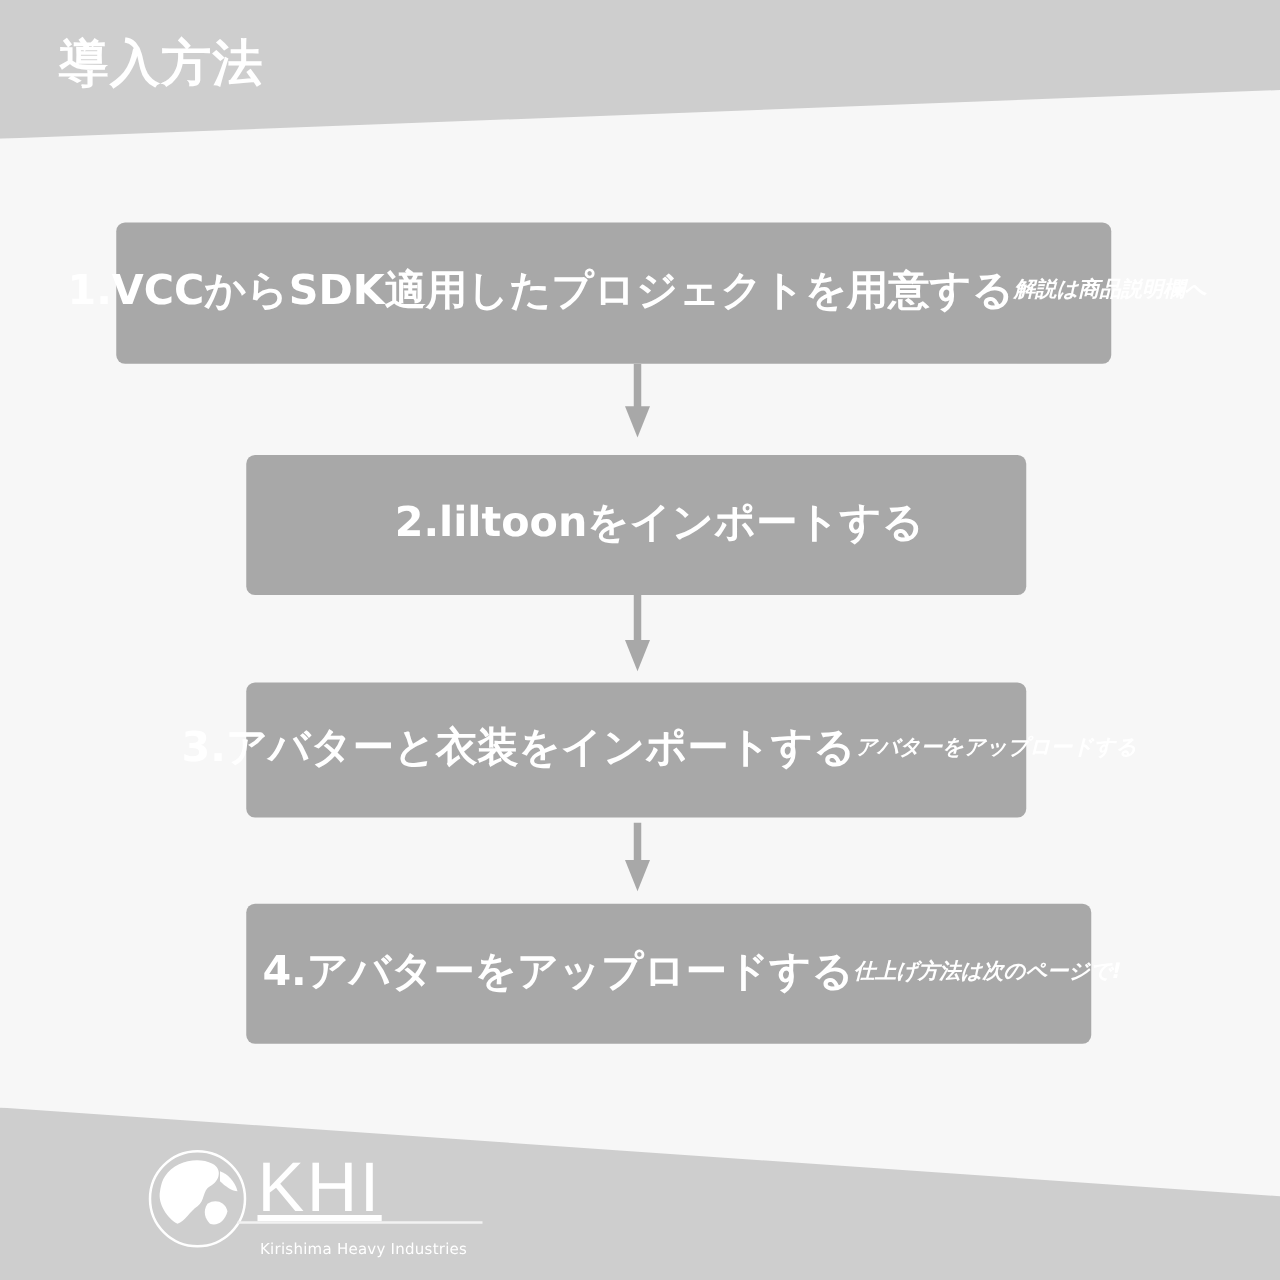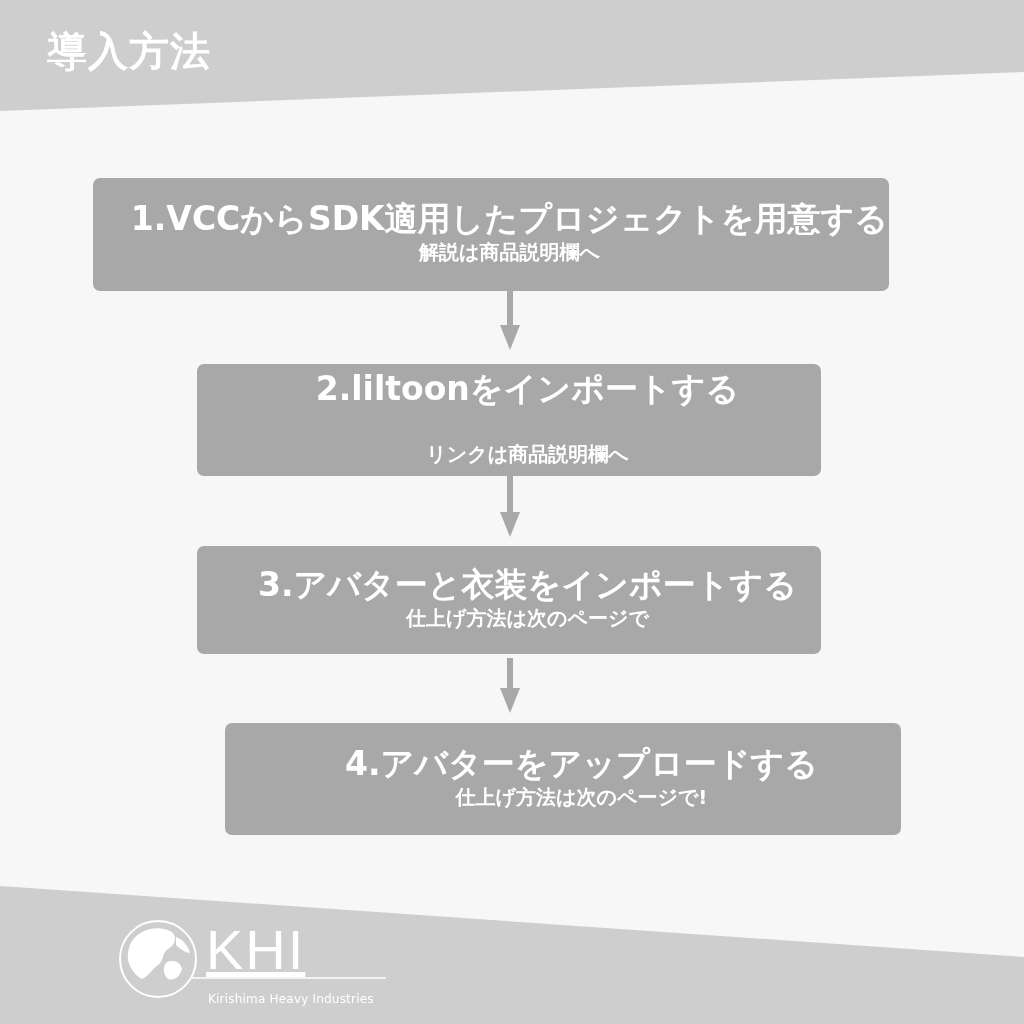--- a/index.html
+++ b/index.html
@@ -20,24 +20,24 @@
   }
   .page-title {
     position: absolute; left: 31px; top: 26px;
     color: #ffffff; font-size: 40px; font-weight: bold; letter-spacing: 1px;
     line-height: 50px;
     margin-left: 16px;
   }
   .step {
     position: absolute; background: #a8a8a8; border-radius: 7px;
     color: #ffffff; text-align: center; box-sizing: border-box;
-    display: flex; flex-direction: column; justify-content: center; align-items: center; padding-left: 37px;
+    display: flex; flex-direction: row; justify-content: center; align-items: center; padding-left: 37px;
   }
   .step-title { font-size: 33px; font-weight: bold; line-height: 40px; white-space: nowrap; }
-  .step-sub { font-size: 20px; font-weight: bold; line-height: 26px; white-space: nowrap; }
+  .step-sub { font-size: 17px; font-weight: bold; line-height: 26px; white-space: nowrap; font-style: italic; }
   .arrow { position: absolute; width: 20px; }
   .arrow svg { display: block; }
   .logo { position: absolute; left: 116px; top: 916px; width: 280px; height: 90px; }
   .globe { position: absolute; left: 2px; top: 3px; }
   .khi {
     position: absolute; left: 90px; top: 6px; color: #ffffff;
     font-family: "Liberation Sans", sans-serif; font-size: 56px; line-height: 56px; letter-spacing: 2px; text-decoration: underline;
   }
   .logo-line { position: absolute; left: 74px; top: 61px; width: 196px; height: 2px; background: #f2f2f2; }
   .logo-sub {
@@ -59,41 +59,40 @@
 </div>
 <div class="arrow" style="left:500px; top:291px;">
   <svg width="20" height="60" viewBox="0 0 20 60">
       <rect x="7" y="0" width="6" height="38" fill="#a8a8a8"></rect>
       <polygon points="0,34 20,34 10,59" fill="#a8a8a8"></polygon>
     </svg>
 </div>
 
 <div class="step" style="left:197px; top:364px; width:624px; height:112px; padding-bottom:4px;gap:32px;">
   <div class="step-title">2.liltoonをインポートする</div>
-  <div class="step-sub">リンクは商品説明欄へ</div>
 </div>
 <div class="arrow" style="left:500px; top:476px;">
   <svg width="20" height="62" viewBox="0 0 20 62">
       <rect x="7" y="0" width="6" height="40" fill="#a8a8a8"></rect>
       <polygon points="0,36 20,36 10,61" fill="#a8a8a8"></polygon>
     </svg>
 </div>
 
 <div class="step" style="left:197px; top:546px; width:624px; height:108px; padding-bottom:4px;">
   <div class="step-title">3.アバターと衣装をインポートする</div>
-  <div class="step-sub">仕上げ方法は次のページで</div>
+  <div class="step-sub">アバターをアップロードする</div>
 </div>
 <div class="arrow" style="left:500px; top:658px;">
   <svg width="20" height="56" viewBox="0 0 20 56">
       <rect x="7" y="0" width="6" height="34" fill="#a8a8a8"></rect>
       <polygon points="0,30 20,30 10,55" fill="#a8a8a8"></polygon>
     </svg>
 </div>
 
-<div class="step" style="left:197px; top:723px; width:676px; height:112px; padding-bottom:4px;margin-left:28px;">
+<div class="step" style="left:197px; top:723px; width:676px; height:112px; padding-bottom:4px;">
   <div class="step-title">4.アバターをアップロードする</div>
   <div class="step-sub">仕上げ方法は次のページで!</div>
 </div>
 
 <div class="logo">
   <div class="globe">
     <svg width="80" height="80" viewBox="0 0 80 80">
       <circle cx="40" cy="40" r="38" fill="none" stroke="#ffffff" stroke-width="2"></circle>
       <path d="M14,22 C22,10 40,6 52,12 C60,16 58,26 50,30 C44,33 46,42 40,46 C34,50 30,58 24,60 C16,56 8,44 10,34 C11,28 12,25 14,22 Z" fill="#ffffff"></path>
       <path d="M48,44 C54,40 62,42 64,50 C62,58 56,62 50,60 C46,56 44,50 48,44 Z" fill="#ffffff"></path>

